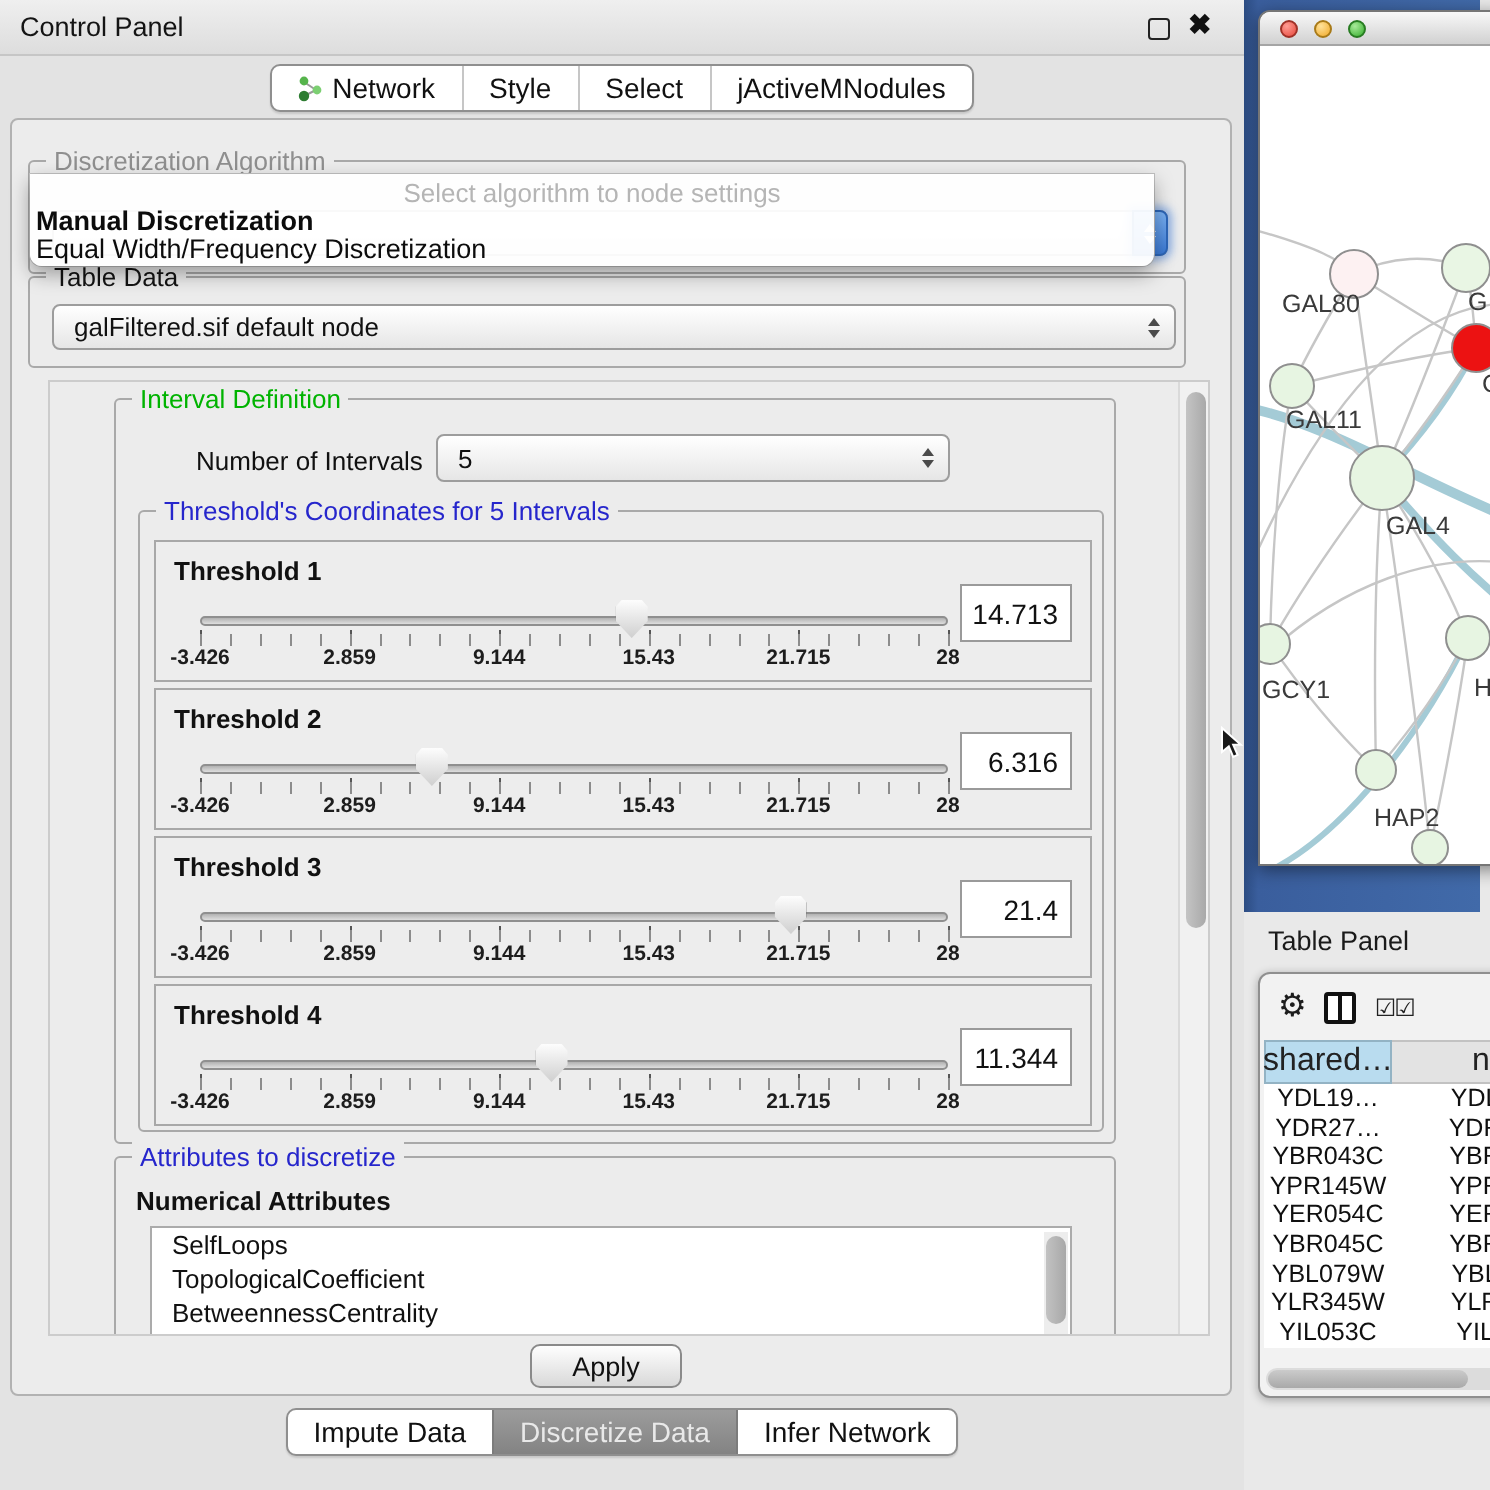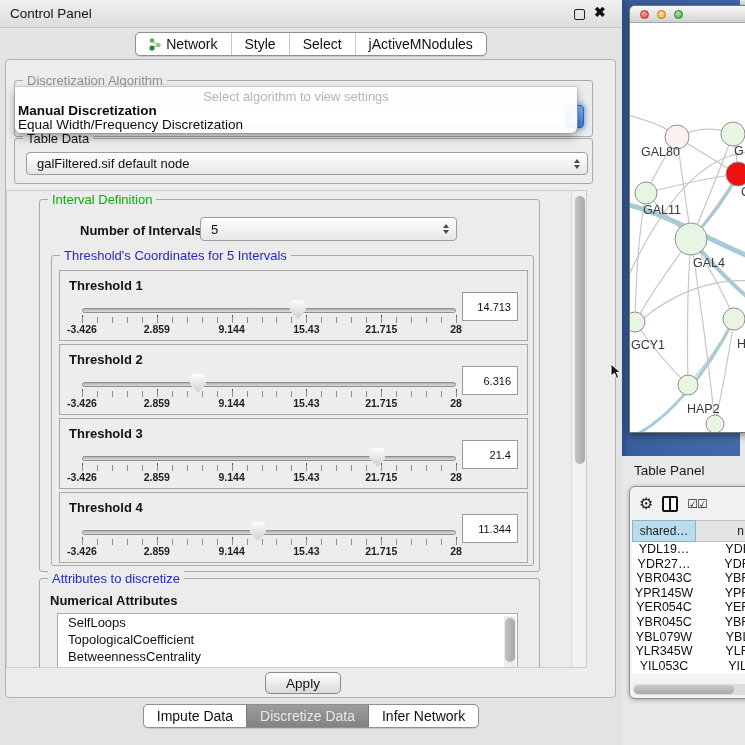--- a/index.html
+++ b/index.html
@@ -65,30 +65,30 @@
   .algo-option { position:absolute; left:3px; font-size:13.5px; color:#0c0c0c; white-space:nowrap; }
   .algo-option.opt0 { top:16px; font-weight:bold; }
   .algo-option.opt1 { top:30px; }
 
   
   #tabledata-group { left:8px; top:78px; width:579px; height:46px; }
   #tabledata-group .grouplabel { color:#141414; }
   #tabledata-combo { left:11px; top:13px; width:562px; height:23px; }
 
   
-  #viewport { position:absolute; left:0; top:130px; width:581px; height:478px;
+  #viewport { position:absolute; left:18px; top:130px; width:581px; height:478px;
     border:1px solid #cccccc; overflow:hidden; background:#ececec; }
   #vscroll-track { position:absolute; left:564px; top:0; width:16px; height:476px;
     background:#f1f1f1; border-left:1px solid #dadada; }
   #vscroll-thumb { position:absolute; left:3px; top:5px; width:10px; height:268px;
     background:linear-gradient(90deg,#c4c4c4,#a9a9a9); border-radius:5px; }
 
   #interval-group { left:32px; top:8px; width:501px; height:373px; }
   #interval-group > .grouplabel { color:#00b300; }
-  #num-label { position:absolute; left:40px; top:23px; font-size:13px; font-weight:bold; }
+  #num-label { position:absolute; left:40px; top:23px; font-size:13px; font-weight:normal; }
   #num-combo { left:160px; top:17px; width:257px; height:24px; }
 
   #thr-group { position:absolute; left:11px; top:55px; width:483px; height:311px;
     border:1px solid #a9a9a9; border-radius:3px; }
   #thr-group > .grouplabel { color:#2626cc; background:#ececec; }
 
   .threshold-panel { position:absolute; left:7px; width:469px; height:71px;
     border:1px solid #a8a8a8; background:#ededed; }
   .t-label { position:absolute; left:9px; top:7px; font-size:13px; font-weight:bold; }
   .t-track { position:absolute; left:22px; top:37px; width:374px; height:5px;
@@ -97,21 +97,21 @@
     background:linear-gradient(#fdfdfd,#cfcfcf);
     clip-path:polygon(18% 0,82% 0,100% 18%,100% 55%,50% 100%,0 55%,0 18%);
     filter:drop-shadow(0 0 0.7px #6d6d6d); }
   .t-ticks { position:absolute; left:22px; top:46px; width:376px; height:6px;
     background-image:repeating-linear-gradient(90deg,#8c8c8c 0,#8c8c8c 1px,transparent 1px,transparent 14.96px); }
   .t-ticks-major { position:absolute; left:22px; top:44px; width:376px; height:8px;
     background-image:repeating-linear-gradient(90deg,#555 0,#555 1px,transparent 1px,transparent 74.8px); }
   .t-ticklabel { position:absolute; top:52px; transform:translateX(-50%);
     font-size:10.5px; font-weight:bold; color:#1d1d1d; }
   .t-value { position:absolute; left:402px; top:21px; width:56px; height:29px; background:#fff;
-    border:1px solid #9a9a9a; font-size:11px; display:flex; align-items:center;
+    border:1px solid #9a9a9a; font-size:14px; display:flex; align-items:center;
     justify-content:flex-end; padding-right:6px; }
 
   #attr-group { left:32px; top:387px; width:501px; height:140px; }
   #attr-group > .grouplabel { color:#2626cc; }
   #attr-list-title { position:absolute; left:10px; top:14px; font-size:13px; font-weight:bold; }
   #attr-list { position:absolute; left:17px; top:34px; width:461px; height:100px;
     background:#ffffff; border:1px solid #ababab; overflow:hidden; }
   .attr-item { padding-left:10px; font-size:13px; line-height:17px; color:#111; }
   #attr-scroll { position:absolute; right:1px; top:2px; width:12px; height:96px; background:#ededed; }
   #attr-scroll-thumb { position:absolute; left:1px; top:2px; width:10px; height:44px;
@@ -144,21 +144,21 @@
     background:#f2f2f2; border:1px solid #8f8f8f; border-radius:6px;
     box-shadow:0 1px 5px rgba(0,0,0,0.3); overflow:hidden; }
   #table-toolbar { position:absolute; left:0; top:0; right:0; height:33px;
     display:flex; align-items:center; gap:9px; padding-left:9px; }
   #gear-icon { font-size:16px; color:#1d1d1d; line-height:16px; }
   #columns-icon { width:16px; height:16px; border:2px solid #111; border-radius:2px;
     background:#fff; position:relative; }
   #columns-icon::after { content:""; position:absolute; left:5px; top:0; width:2px; height:12px; background:#111; }
   #checks-icon { font-size:12px; color:#222; letter-spacing:-1px; }
   #table-header { position:absolute; left:2px; top:33px; display:flex; height:22px; }
-  .hcell { display:flex; align-items:center; justify-content:center; font-size:12px; color:#222; }
+  .hcell { display:flex; align-items:center; justify-content:center; font-size:16px; color:#222; }
   .hcell.c1 { width:64px; background:#b9dcEF; background:#b9dcef; border:1px solid #93b3c4; }
   .hcell.c2 { width:90px; background:#e3e3e3; border:1px solid #c2c2c2; border-left:none; }
   #table-rows { position:absolute; left:2px; top:55px; width:160px; height:132px; overflow:hidden;
     background:#fff; }
   .trow { display:flex; height:14.6px; }
   .tcell { font-size:12.5px; color:#101010; text-align:center; line-height:14.6px; white-space:nowrap; }
   .tcell.c1 { width:64px; }
   .tcell.c2 { width:90px; }
   #hscroll-track { position:absolute; left:3px; bottom:3px; width:117px; height:11px;
     background:#dcdcdc; border-radius:6px; }
@@ -209,21 +209,21 @@
         <span class="grouplabel">Discretization Algorithm</span>
         <div id="algo-combo" class="combo">
           <span class="stepper-blue">
             <span class="tri-up"></span>
             <span class="tri-down"></span>
           </span>
         </div>
       </div>
 
       <div id="algo-popup">
-        <div id="algo-placeholder">Select algorithm to view settings</div>
+        <div id="algo-placeholder">Select algorithm to node settings</div>
         <div id="algo-options">
             <div class="algo-option opt0">Manual Discretization</div>
             <div class="algo-option opt1">Equal Width/Frequency Discretization</div>
           </div>
       </div>
 
       <div id="tabledata-group" class="groupbox">
         <span class="grouplabel">Table Data</span>
         <div id="tabledata-combo" class="combo">
           <span>galFiltered.sif default node</span>

